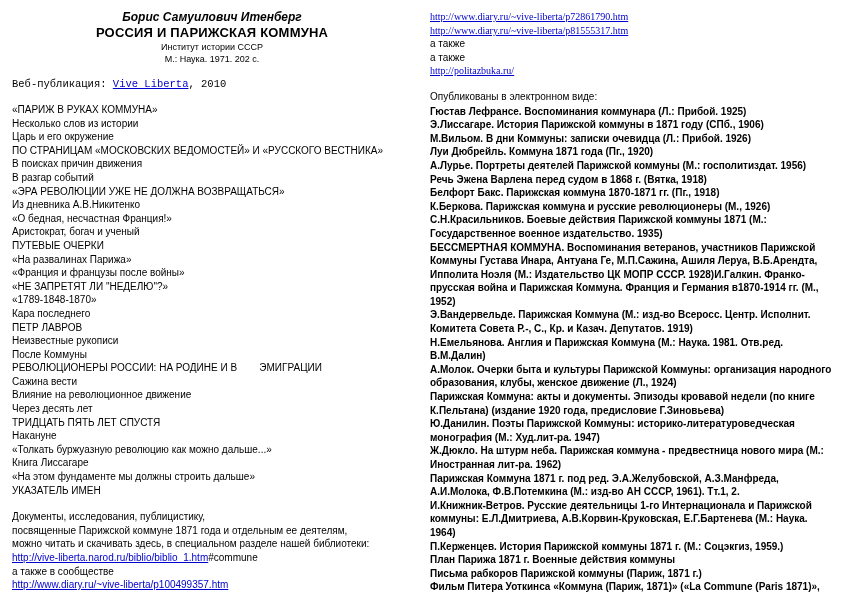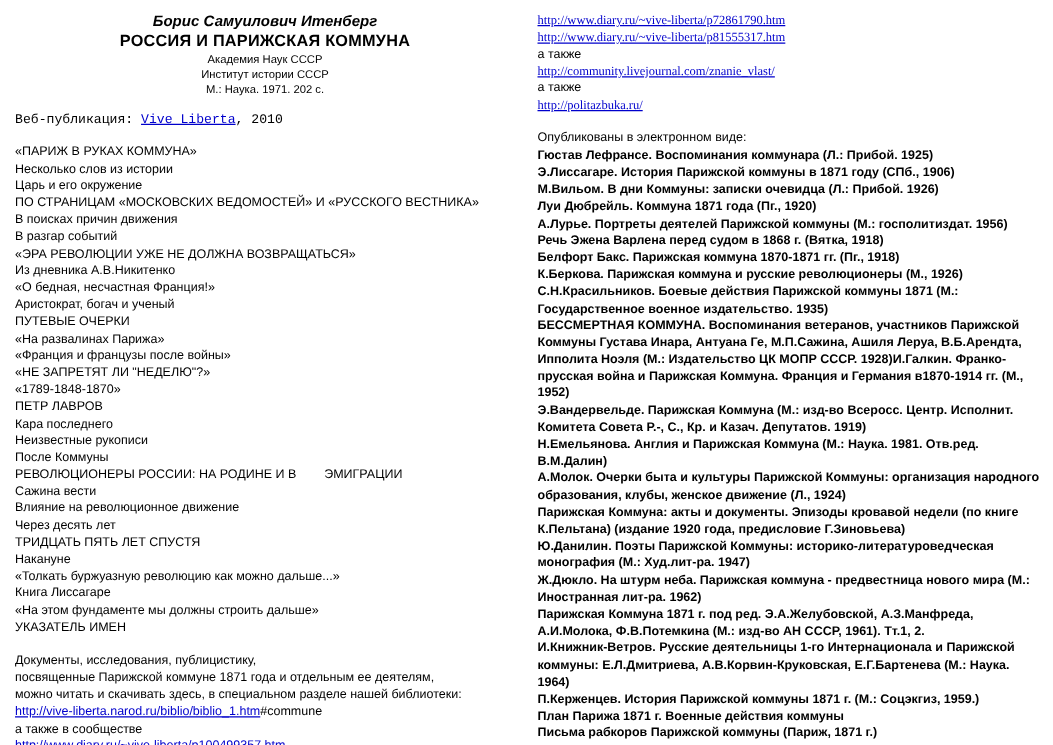--- a/index.html
+++ b/index.html
@@ -131,21 +131,20 @@
 <body>
 
 <div class="page">
   <div class="columns">
 
     <div class="col-left">
 
       <div class="title-block">
         <div class="author">Борис Самуилович Итенберг</div>
         <div class="book-title">РОССИЯ И ПАРИЖСКАЯ КОММУНА</div>
-        <div class="imprint">Академия Наук СССР</div>
         <div class="imprint">Институт истории СССР</div>
         <div class="imprint">М.: Наука. 1971. 202 с.</div>
       </div>
 
       <div class="webpub">
         <span>Веб-публикация:</span>
         <a class="webpub-link" href="#">Vive Liberta</a><span>, 2010</span>
       </div>
 
       <div class="toc">
@@ -157,22 +156,22 @@
         <div class="entry">В разгар событий</div>
         <div class="entry">«ЭРА РЕВОЛЮЦИИ УЖЕ НЕ ДОЛЖНА ВОЗВРАЩАТЬСЯ»</div>
         <div class="entry">Из дневника А.В.Никитенко</div>
         <div class="entry">«О бедная, несчастная Франция!»</div>
         <div class="entry">Аристократ, богач и ученый</div>
         <div class="entry">ПУТЕВЫЕ ОЧЕРКИ</div>
         <div class="entry">«На развалинах Парижа»</div>
         <div class="entry">«Франция и французы после войны»</div>
         <div class="entry">«НЕ ЗАПРЕТЯТ ЛИ "НЕДЕЛЮ"?»</div>
         <div class="entry">«1789-1848-1870»</div>
+        <div class="entry">Кара последнего</div>
         <div class="entry">ПЕТР ЛАВРОВ</div>
-        <div class="entry">Кара последнего</div>
         <div class="entry">Неизвестные рукописи</div>
         <div class="entry">После Коммуны</div>
         <div class="entry">РЕВОЛЮЦИОНЕРЫ РОССИИ: НА РОДИНЕ И В        ЭМИГРАЦИИ</div>
         <div class="entry">Сажина вести</div>
         <div class="entry">Влияние на революционное движение</div>
         <div class="entry">Через десять лет</div>
         <div class="entry">ТРИДЦАТЬ ПЯТЬ ЛЕТ СПУСТЯ</div>
         <div class="entry">Накануне</div>
         <div class="entry">«Толкать буржуазную революцию как можно дальше...»</div>
         <div class="entry">Книга Лиссагаре</div>
@@ -191,21 +190,20 @@
       </div>
 
     </div>
 
     <div class="col-right">
 
       <div class="rightlinks">
         <span class="linkline"><a class="link" href="#">http://www.diary.ru/~vive-liberta/p72861790.htm</a></span>
         <span class="linkline"><a class="link" href="#">http://www.diary.ru/~vive-liberta/p81555317.htm</a></span>
         <span class="plain">а также</span>
-        <span class="linkline"><a class="link" href="#">http://community.livejournal.com/znanie_vlast/</a></span>
         <span class="plain">а также</span>
         <span class="linkline"><a class="link" href="#">http://politazbuka.ru/</a></span>
       </div>
 
       <div class="pub-head">Опубликованы в электронном виде:</div>
 
       <div class="biblio">
         <span class="item">Гюстав Лефрансе. Воспоминания коммунара (Л.: Прибой. 1925)</span>
         <span class="item">Э.Лиссагаре. История Парижской коммуны в 1871 году (СПб., 1906)</span>
         <span class="item">М.Вильом. В дни Коммуны: записки очевидца (Л.: Прибой. 1926)</span>

